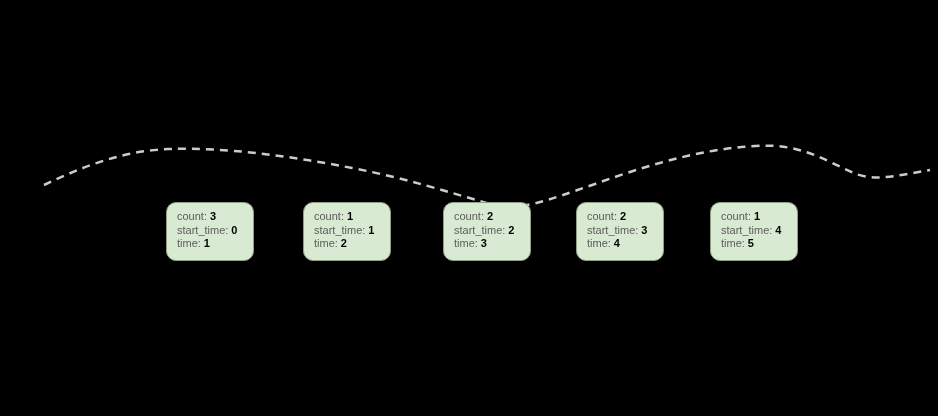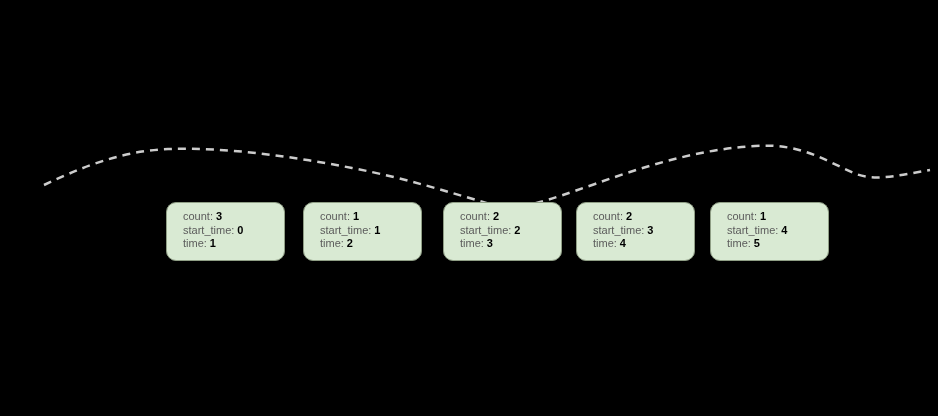--- a/index.html
+++ b/index.html
@@ -26,27 +26,27 @@
   .curve-svg path {
     fill: none;
     stroke: #cccccc;
     stroke-width: 2.5;
     stroke-dasharray: 8 6;
     stroke-linecap: butt;
   }
   .node-card {
     position: absolute;
     top: 202px;
-    width: 119px;
+    width: 88px;
     height: 59px;
     background: #d9ead3;
     border: 1px solid #8f9e85;
     border-radius: 10px;
     box-sizing: border-box;
-    padding: 7px 0 0 16px;
+    padding: 7px 0 0 10px;
     z-index: 2;
   }
   .node-card .line {
     font-size: 11px;
     line-height: 13.5px;
     color: #5b5b5b;
     white-space: nowrap;
   }
   .node-card .val {
     color: #000000;

